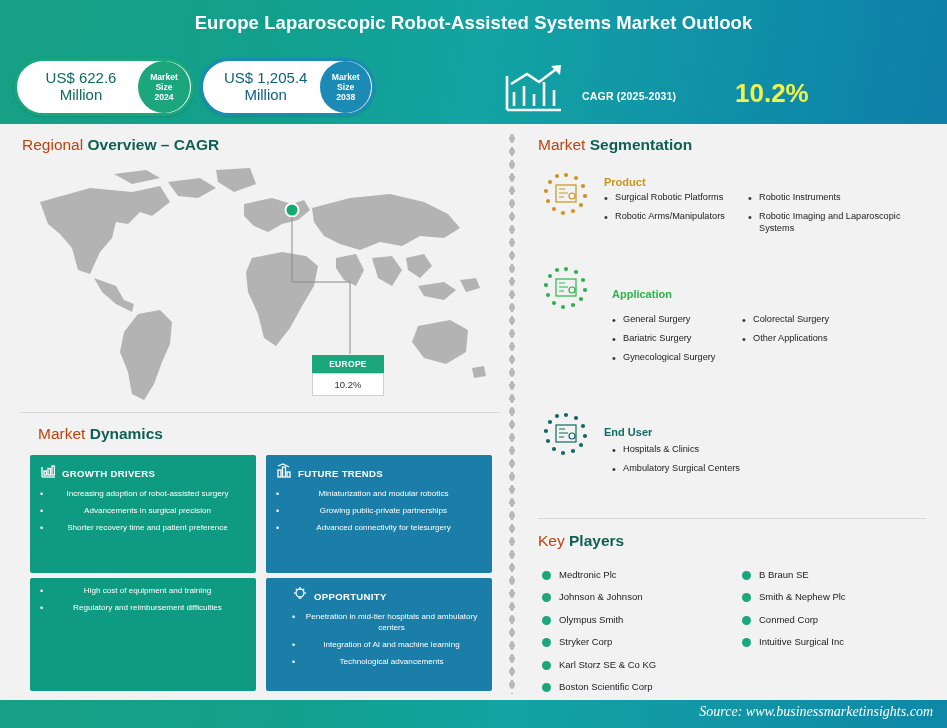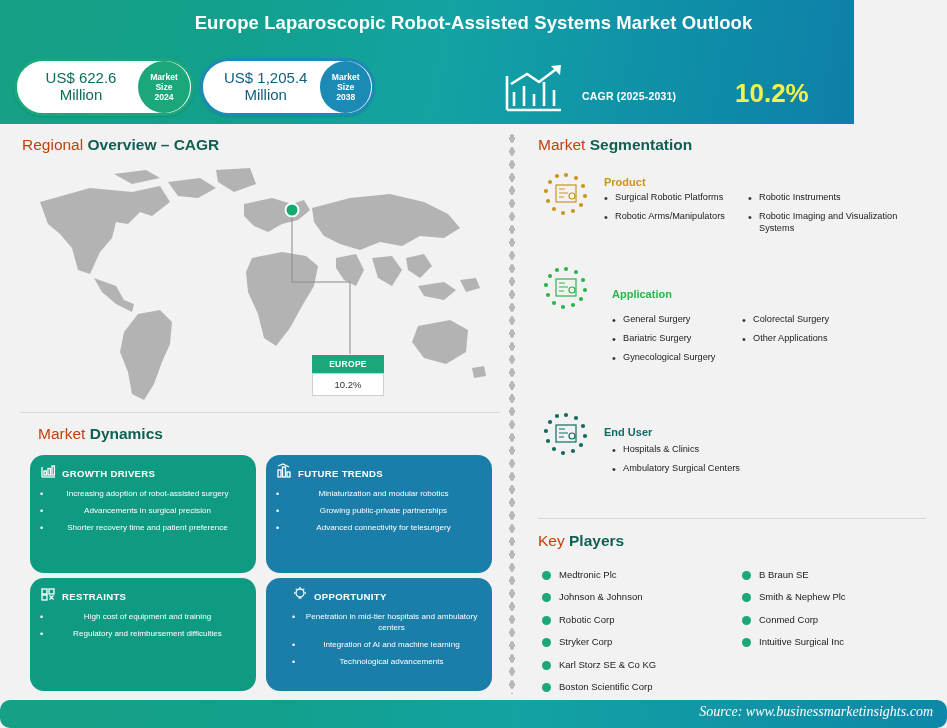--- a/index.html
+++ b/index.html
@@ -10,21 +10,21 @@
     overflow: hidden;
     position: relative;
   }
   .page {
     position: relative;
     width: 947px; height: 728px;
     background: #f2f2f2;
   }
   
   .header {
-    position: absolute; left: 0; top: 0; width: 854px; height: 124px;
+    position: absolute; left: 0; top: 0; width: 947px; height: 124px;
     background: linear-gradient(100deg, #16a085 0%, #12a08d 28%, #13a3a3 52%, #0f8fa8 78%, #0e7fa8 100%);
   }
   .header-title {
     position: absolute; left: 0; top: 12px; width: 947px;
     text-align: center;
     color: #ffffff;
     font-size: 18.5px;
     font-weight: bold;
     letter-spacing: 0.1px;
   }
@@ -93,21 +93,21 @@
   }
   .hr-left {
     position: absolute; left: 20px; top: 412px; width: 480px; height: 1px; background: #d7d7d7;
   }
   #dynamics-title { position: absolute; left: 38px; top: 425px; }
 
   .dyn-card {
     position: absolute;
     background: #0f9b82;
     color: #ffffff;
-    border-radius: 14px;
+    border-radius: 2px;
     padding: 8px 10px 10px 10px;
   }
   .dyn-card.blue { background: #1b7ea8; }
   .dyn-head {
     display: flex; align-items: center; gap: 6px;
     margin-bottom: 6px;
   }
   .dyn-head .t { font-size: 9.6px; font-weight: bold; letter-spacing: .3px; }
   .dyn-list { list-style: none; text-align: center; }
   .dyn-list li {
@@ -159,21 +159,20 @@
     content: ""; position: absolute; left: 0; top: 1px;
     width: 9px; height: 9px; border-radius: 50%; background: #1ba67c;
   }
   #kp-col1 { left: 542px; top: 570px; width: 200px; }
   #kp-col2 { left: 742px; top: 570px; width: 200px; }
 
   
   .footer {
     position: absolute; left: 0; top: 700px; width: 947px; height: 28px;
     background: linear-gradient(100deg, #16a085 0%, #12a08d 30%, #13a3a3 55%, #0e87a8 100%);
-    border-radius: 10px;
   }
   .footer-text {
     position: absolute; right: 14px; top: 4px;
     color: #ffffff; font-size: 14px; font-style: italic;
     font-family: "Liberation Serif", serif;
   }
 </style>
 </head>
 <body>
 
@@ -309,33 +308,20 @@
       <span class="t">FUTURE TRENDS</span>
     </div>
     <ul class="dyn-list">
       <li>Miniaturization and modular robotics</li>
       <li>Growing public-private partnerships</li>
       <li>Advanced connectivity for telesurgery</li>
     </ul>
   </div>
 
   <div class="dyn-card" id="card-restraints">
-    <div class="dyn-head">
-      <span>
-        <svg width="16" height="16" viewBox="0 0 16 16">
-            <g stroke="#fff" stroke-width="1.3" fill="none">
-              <rect x="2" y="3" width="5" height="5"></rect>
-              <rect x="9" y="3" width="5" height="5"></rect>
-              <rect x="2" y="9" width="5" height="5"></rect>
-              <path d="M9.5 9.5 L13.5 13.5 M13.5 9.5 L9.5 13.5"></path>
-            </g>
-          </svg>
-      </span>
-      <span class="t">RESTRAINTS</span>
-    </div>
     <ul class="dyn-list">
       <li>High cost of equipment and training</li>
       <li>Regulatory and reimbursement difficulties</li>
     </ul>
   </div>
 
   <div class="dyn-card blue" id="card-opportunity">
     <div class="dyn-head">
       <span>
         <svg width="16" height="16" viewBox="0 0 16 16">
@@ -387,21 +373,21 @@
   <div class="seg-name" style="left:604px; top:176px; color:#c9951f;">Product</div>
   <div class="seg-items" style="left:604px; top:192px; width:150px;">
     <ul>
       <li>Surgical Robotic Platforms</li>
       <li>Robotic Arms/Manipulators</li>
     </ul>
   </div>
   <div class="seg-items" style="left:748px; top:192px; width:176px;">
     <ul>
       <li>Robotic Instruments</li>
-      <li>Robotic Imaging and Visualization Systems</li>
+      <li>Robotic Imaging and Laparoscopic Systems</li>
     </ul>
   </div>
 
   <div class="seg-icon" style="left:544px; top:266px;">
     <svg width="44" height="44" viewBox="0 0 44 44">
       <g fill="#2db34a">
         <circle cx="22" cy="3" r="2.1"></circle>
           <circle cx="32" cy="6" r="2.1"></circle>
           <circle cx="39" cy="14" r="2.1"></circle>
           <circle cx="41" cy="24" r="2.1"></circle>
@@ -469,21 +455,21 @@
 
   <div class="hr-right" style="top:518px;"></div>
 
   <div class="sec-title" id="keyplayers-title">
     <span class="light">Key </span><b>Players</b>
   </div>
 
   <ul class="kp-list" id="kp-col1">
     <li>Medtronic Plc</li>
     <li>Johnson &amp; Johnson</li>
-    <li>Robotic Corp</li>
+    <li>Olympus Smith</li>
     <li>Stryker Corp</li>
     <li>Karl Storz SE &amp; Co KG</li>
     <li>Boston Scientific Corp</li>
   </ul>
 
   <ul class="kp-list" id="kp-col2">
     <li>B Braun SE</li>
     <li>Smith &amp; Nephew  Plc</li>
     <li>Conmed Corp</li>
     <li>Intuitive Surgical Inc</li>

